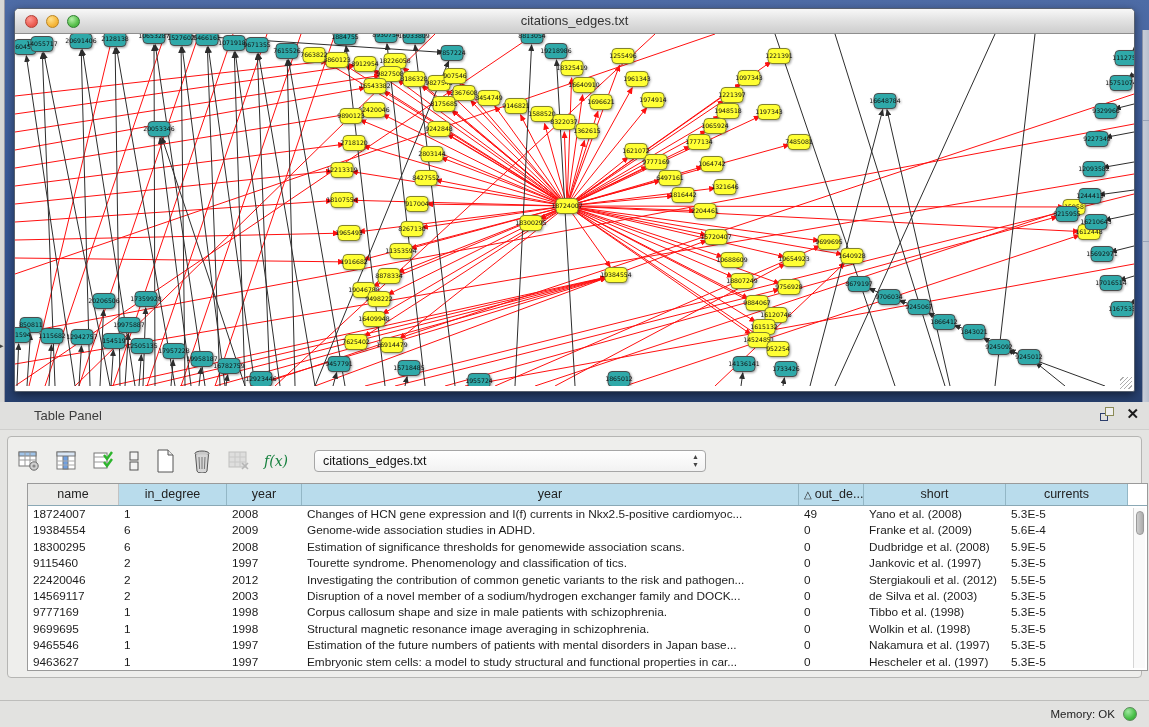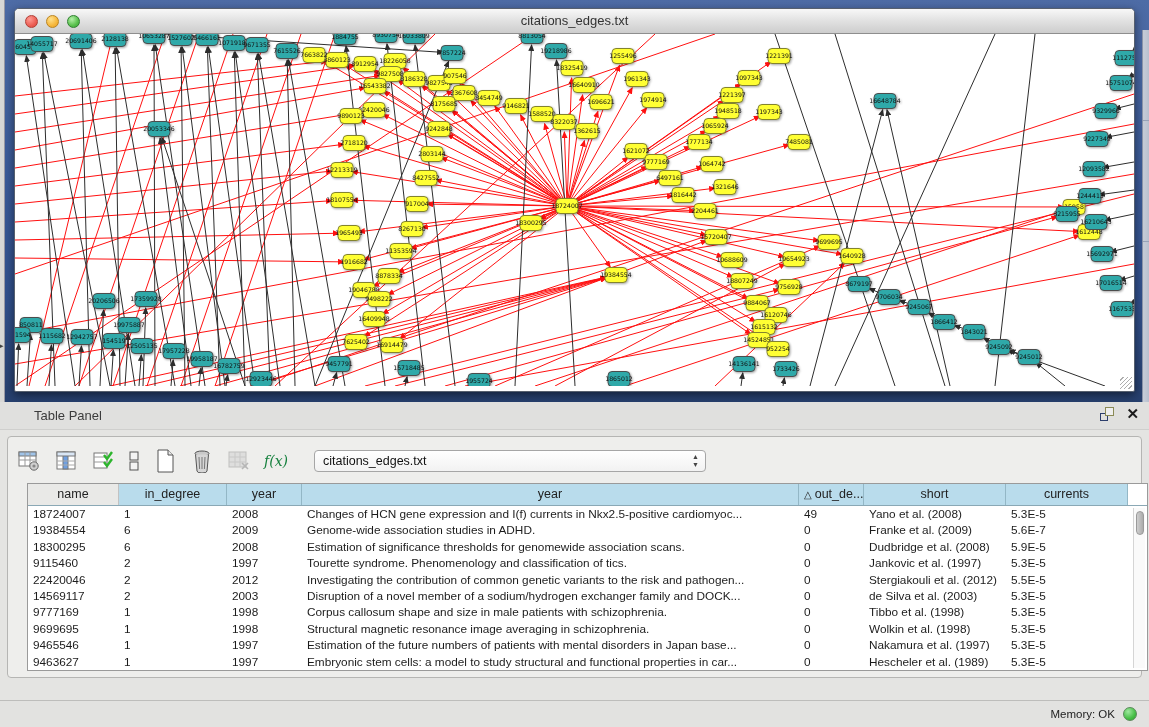--- a/index.html
+++ b/index.html
@@ -908,21 +908,21 @@
             <div class="td c5">Yano et al. (2008)</div>
             <div class="td c6">5.3E-5</div>
           </div>
           <div class="trow">
             <div class="td c0">19384554</div>
             <div class="td c1">6</div>
             <div class="td c2">2009</div>
             <div class="td c3">Genome-wide association studies in ADHD.</div>
             <div class="td c4">0</div>
             <div class="td c5">Franke et al. (2009)</div>
-            <div class="td c6">5.6E-7</div>
+            <div class="td c6">5.6E-4</div>
           </div>
           <div class="trow">
             <div class="td c0">18300295</div>
             <div class="td c1">6</div>
             <div class="td c2">2008</div>
             <div class="td c3">Estimation of significance thresholds for genomewide association scans.</div>
             <div class="td c4">0</div>
             <div class="td c5">Dudbridge et al. (2008)</div>
             <div class="td c6">5.9E-5</div>
           </div>
@@ -979,21 +979,21 @@
             <div class="td c4">0</div>
             <div class="td c5">Nakamura et al. (1997)</div>
             <div class="td c6">5.3E-5</div>
           </div>
           <div class="trow">
             <div class="td c0">9463627</div>
             <div class="td c1">1</div>
             <div class="td c2">1997</div>
             <div class="td c3">Embryonic stem cells: a model to study structural and functional properties in car...</div>
             <div class="td c4">0</div>
-            <div class="td c5">Hescheler et al. (1989)</div>
+            <div class="td c5">Hescheler et al. (1997)</div>
             <div class="td c6">5.3E-5</div>
           </div>
         </div>
       <div class="vscroll">
           <div class="thumb"></div>
         </div>
     </div>
   </div>
 
   <div class="tabbar">

